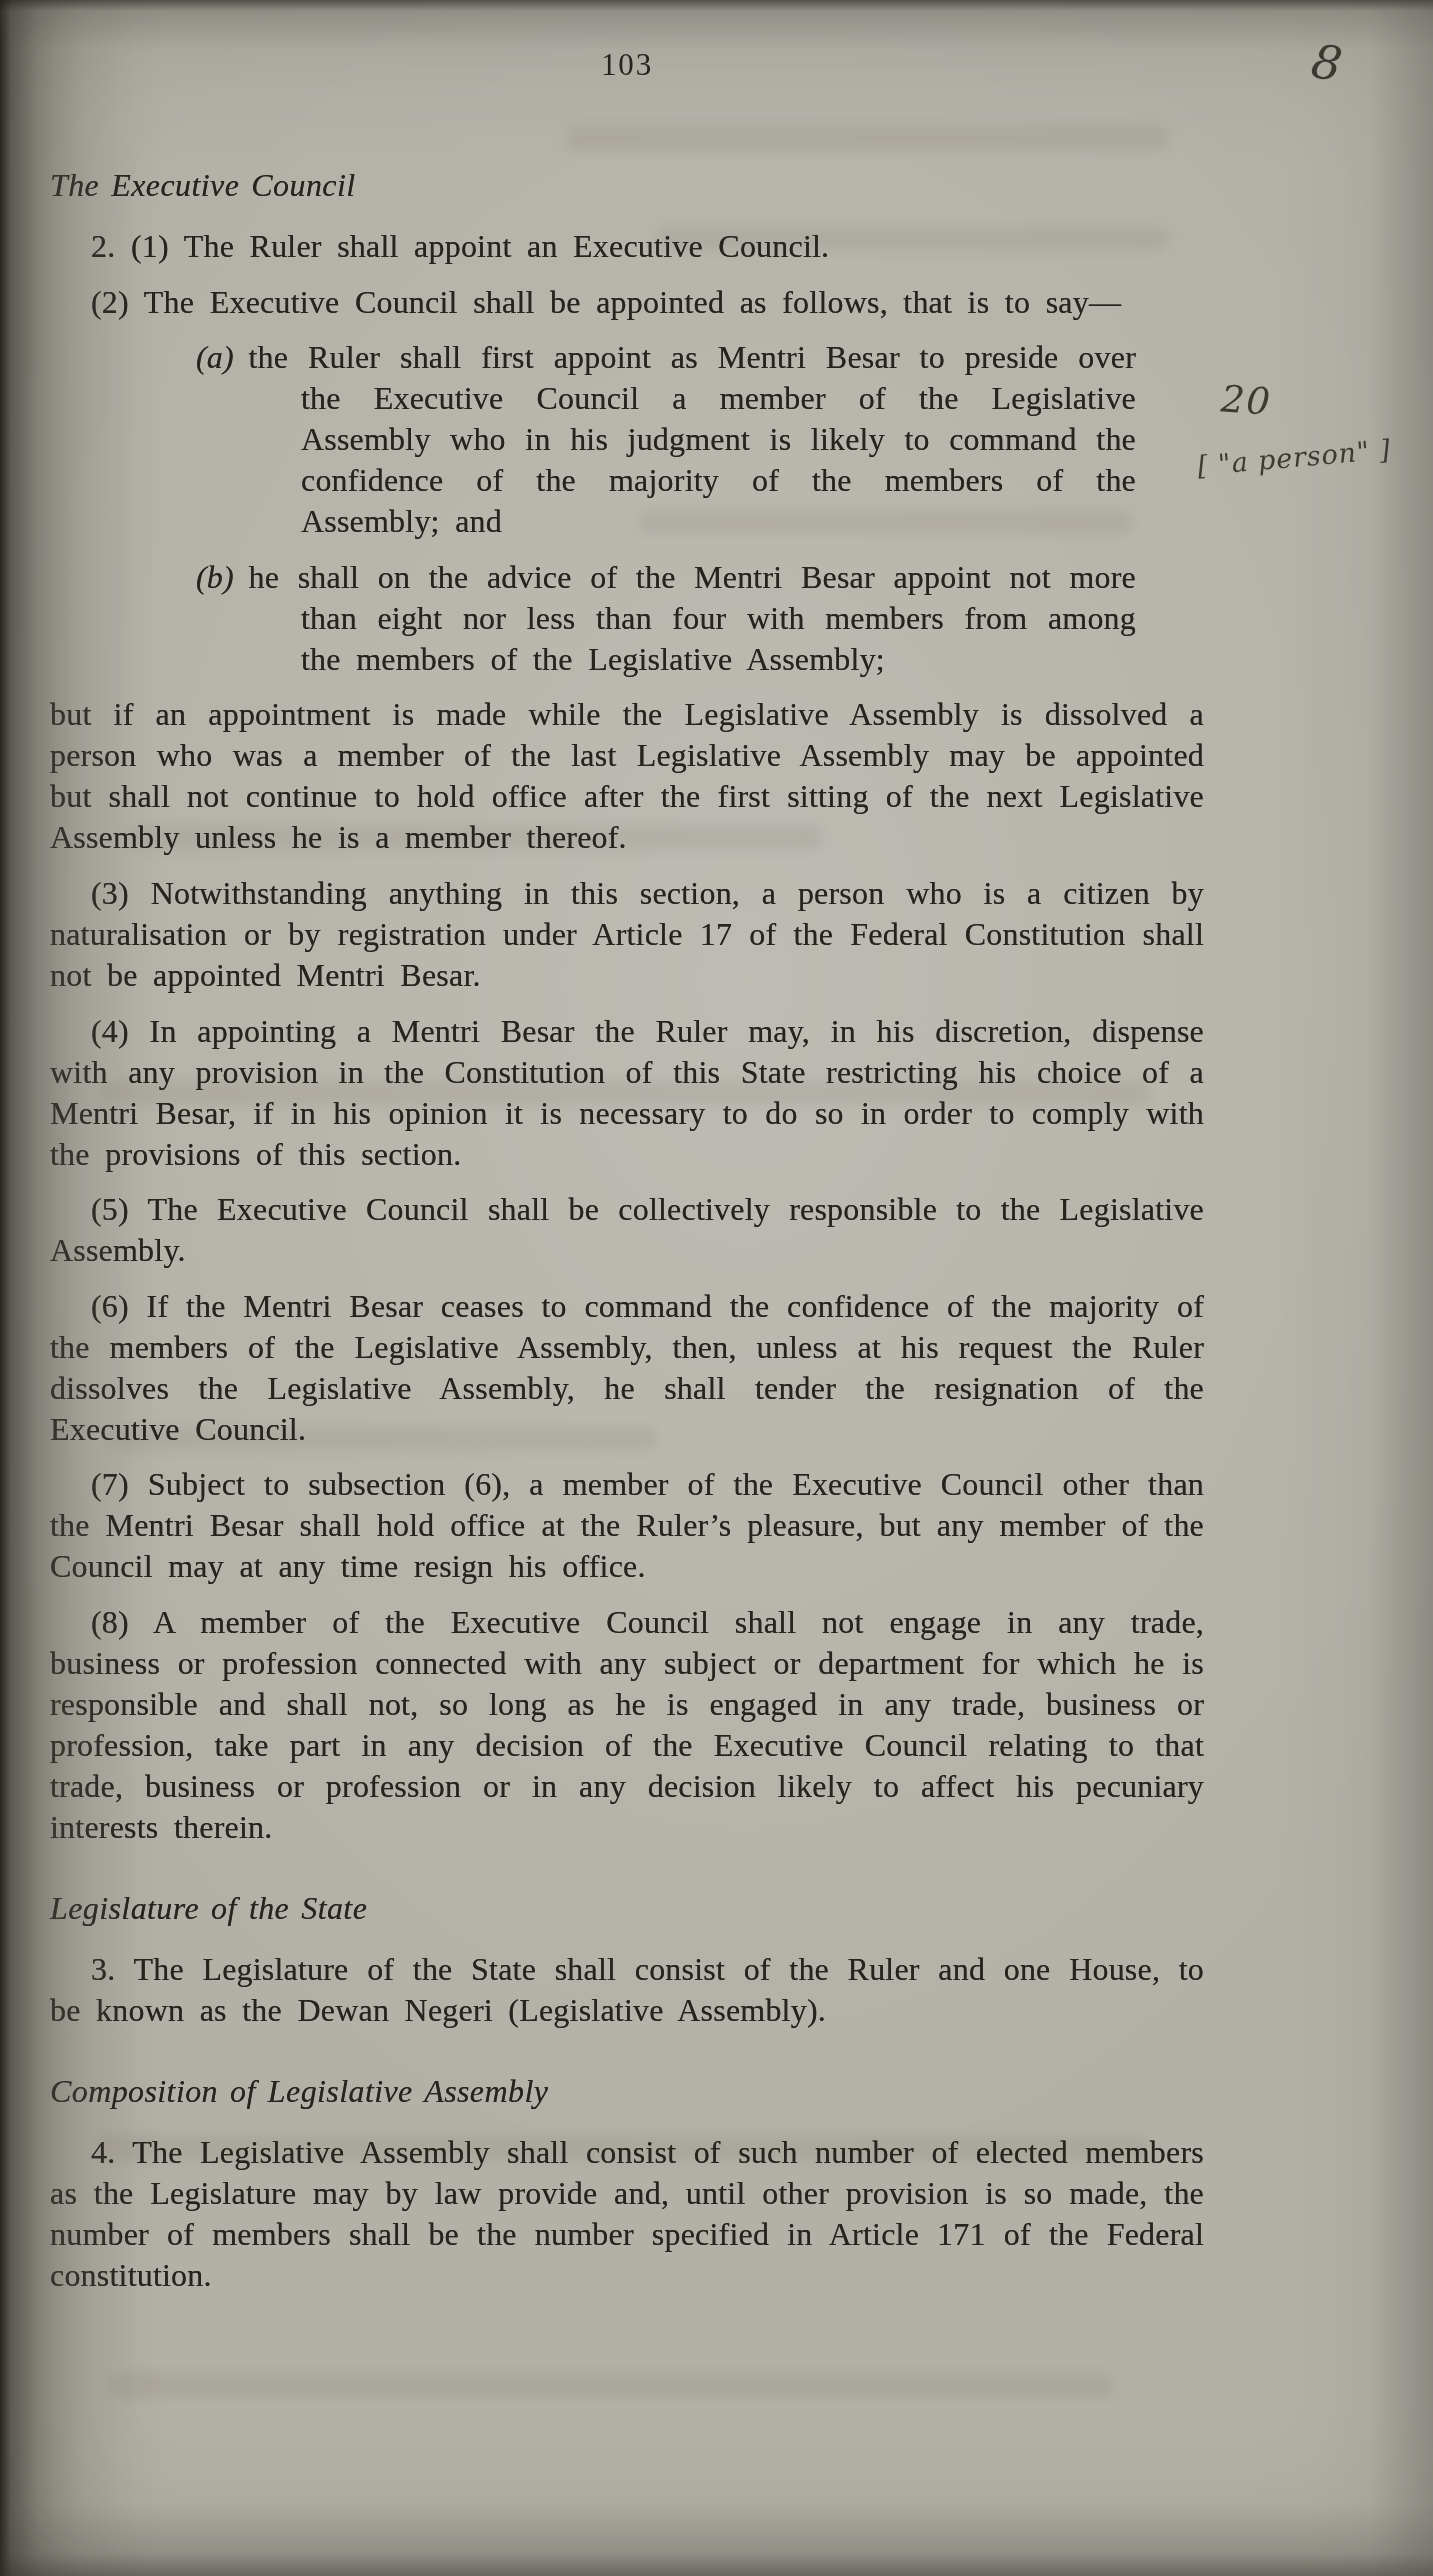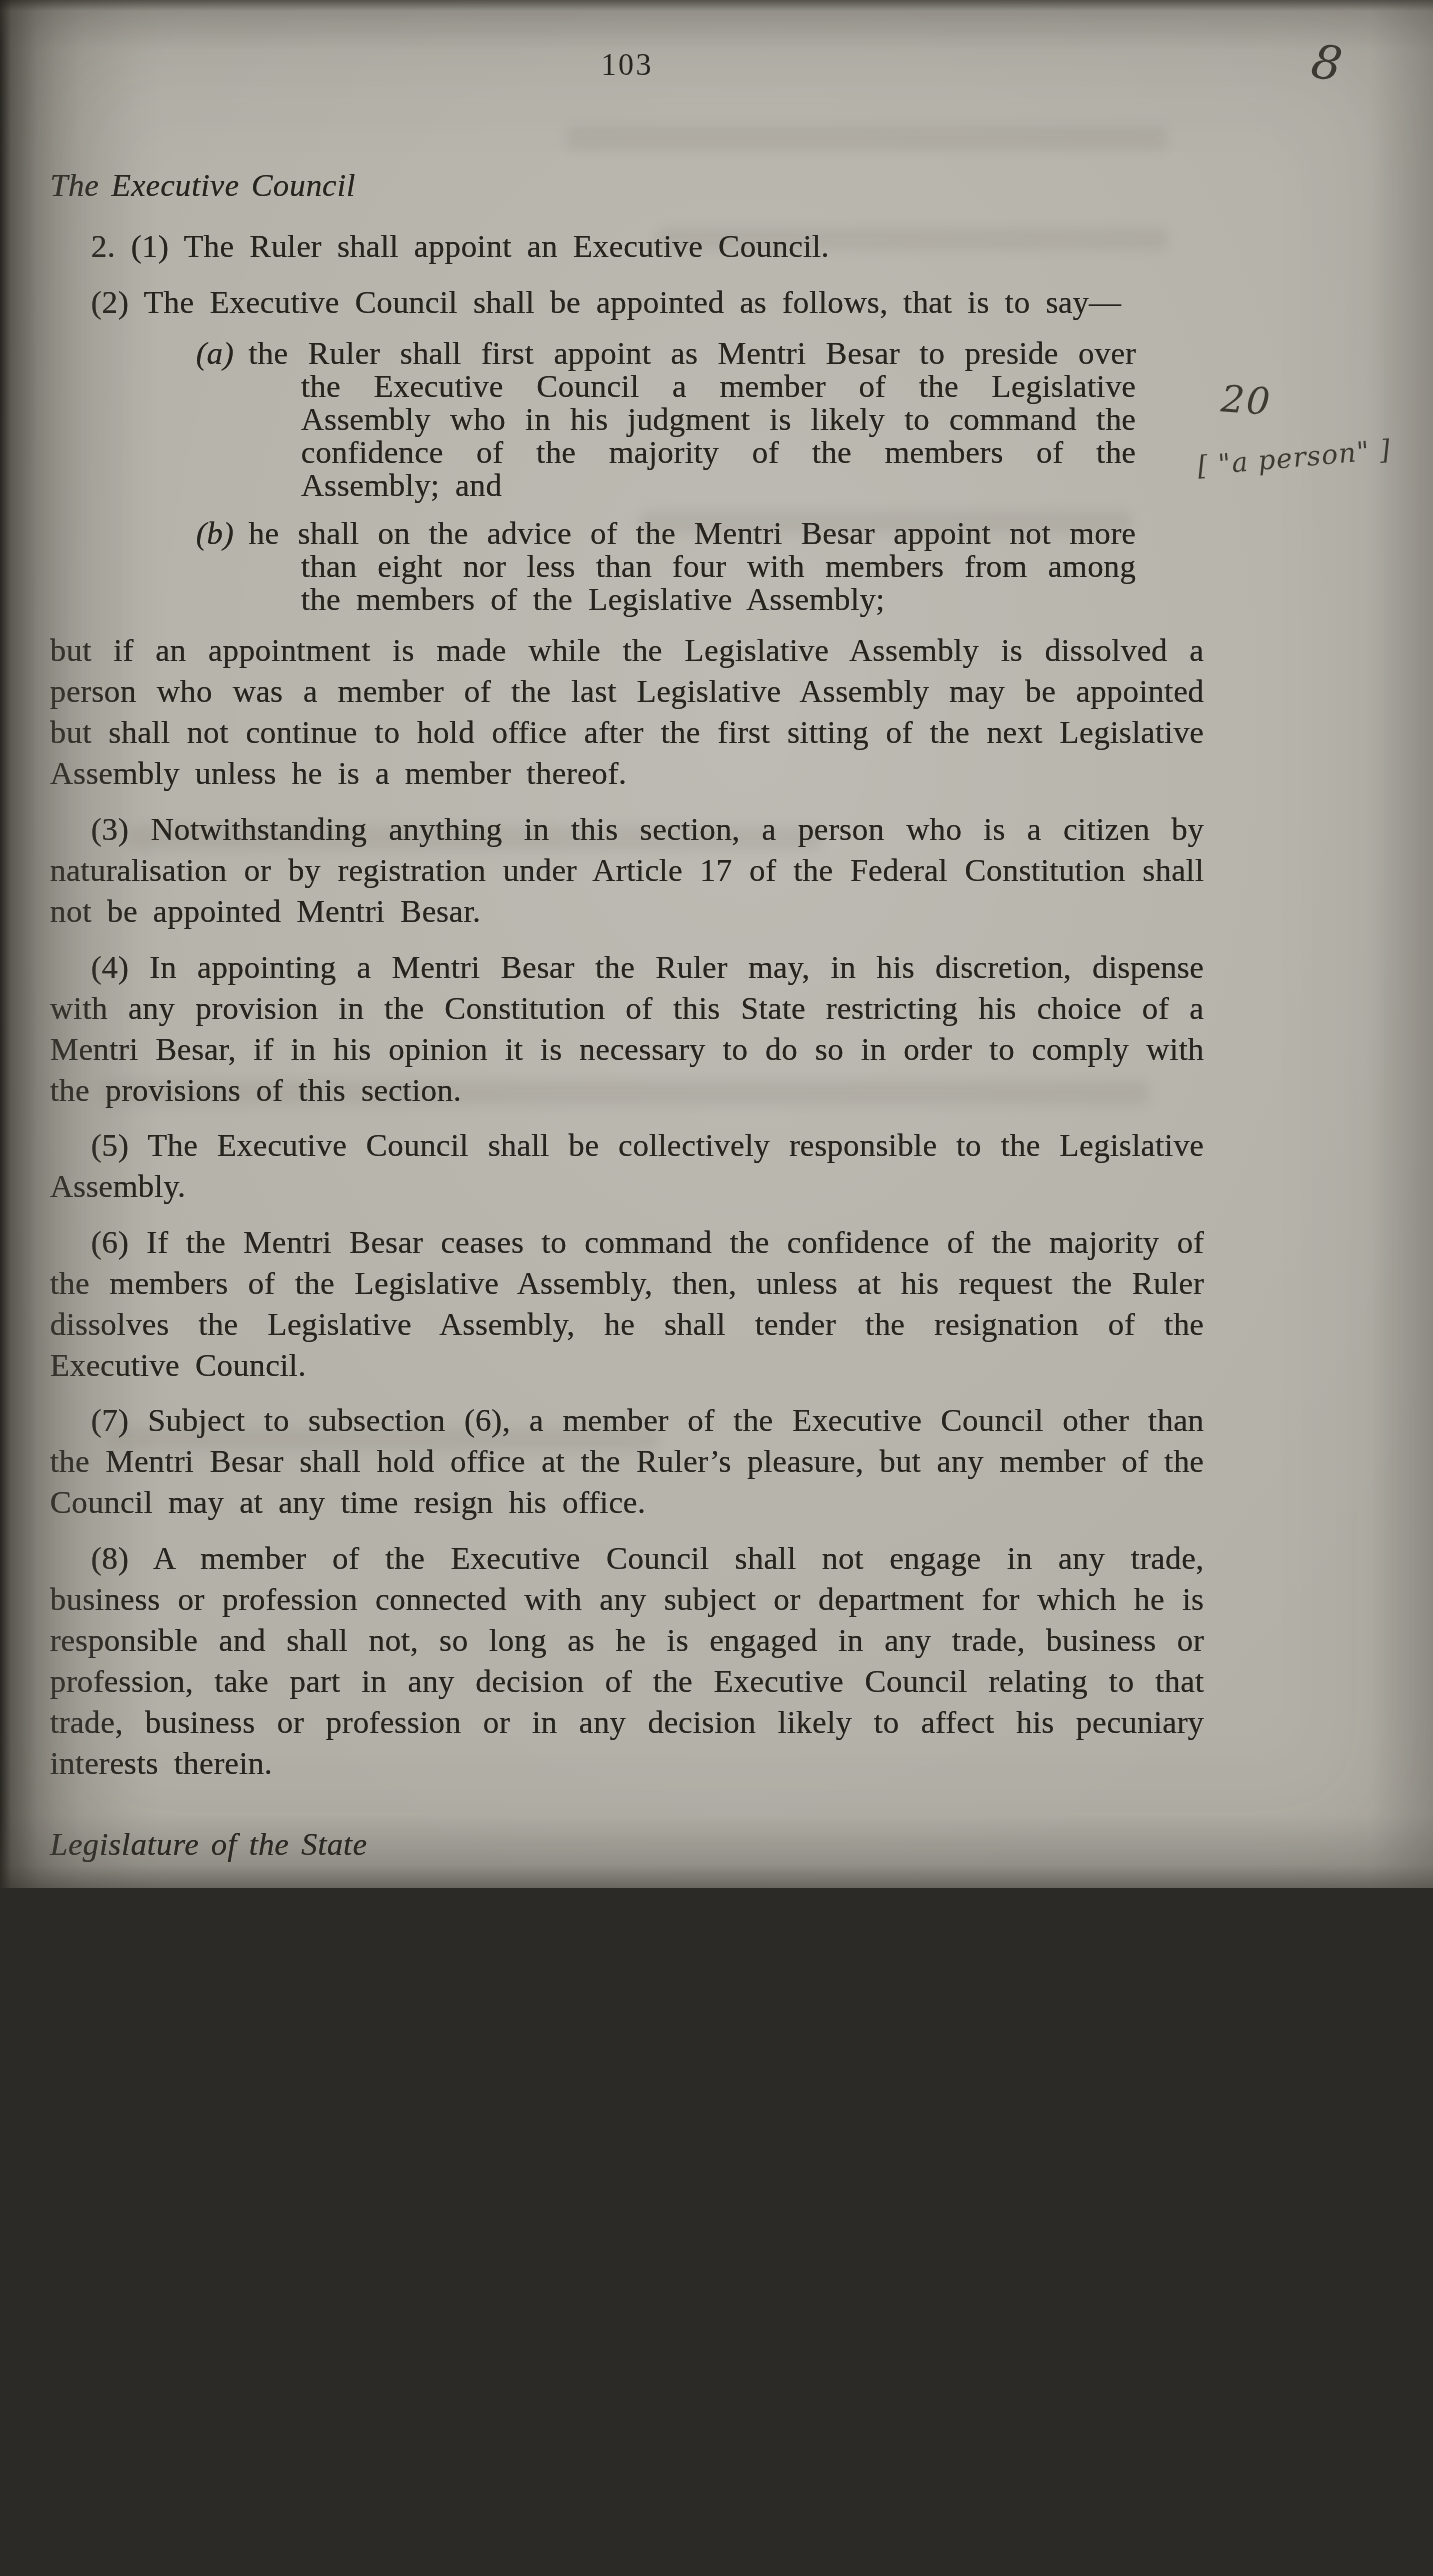--- a/index.html
+++ b/index.html
@@ -3,21 +3,21 @@
 <meta charset="utf-8">
 <style>
   html, body {
     margin: 0;
     padding: 0;
     background: #2b2a27;
   }
   .page {
     position: relative;
     width: 1434px;
-    height: 1888px;
+    height: 2576px;
     margin: 0 auto;
     overflow: hidden;
     color: #26241f;
     font-family: "Liberation Serif", serif;
     background:
       radial-gradient(ellipse 1186px 1734px at 52% 38%, rgba(255,255,255,0.14), rgba(0,0,0,0) 72%),
       linear-gradient(90deg, rgba(60,57,50,0.35) 0px, rgba(120,117,108,0.18) 55px, rgba(0,0,0,0) 164px),
       #b3b0a7;
   }
   
@@ -91,21 +91,21 @@
     font-style: italic;
     font-weight: normal;
     letter-spacing: 0.4px;
     word-spacing: 3.7px;
     text-indent: 0;
     margin: 40px 0 20px 0;
     text-shadow: 0 0 0.5px rgba(38,36,30,0.75);
   }
   .subpara {
     font-size: 32px;
-    line-height: 33px;
+    line-height: 41px;
     word-spacing: 7.3px;
     letter-spacing: 0.2px;
     text-align: justify;
     margin: 0 68px 14.6px 251px;
     text-indent: -105px;
     text-shadow: 0 0 0.5px rgba(38,36,30,0.75);
   }
   .subpara .label {
     font-style: italic;
     margin-right: 14.6px;

